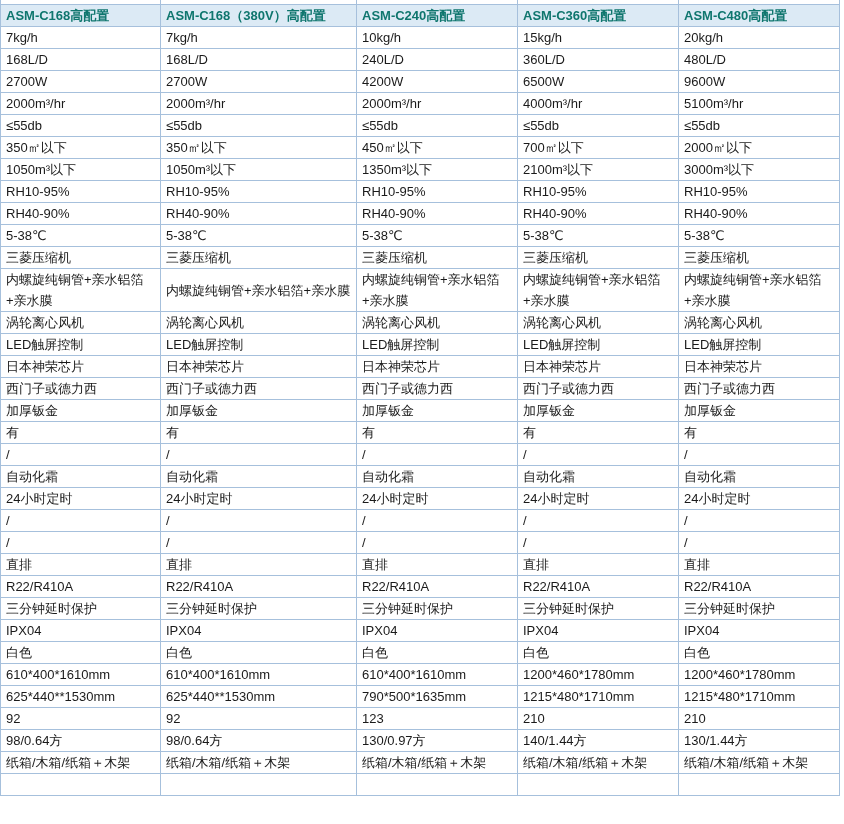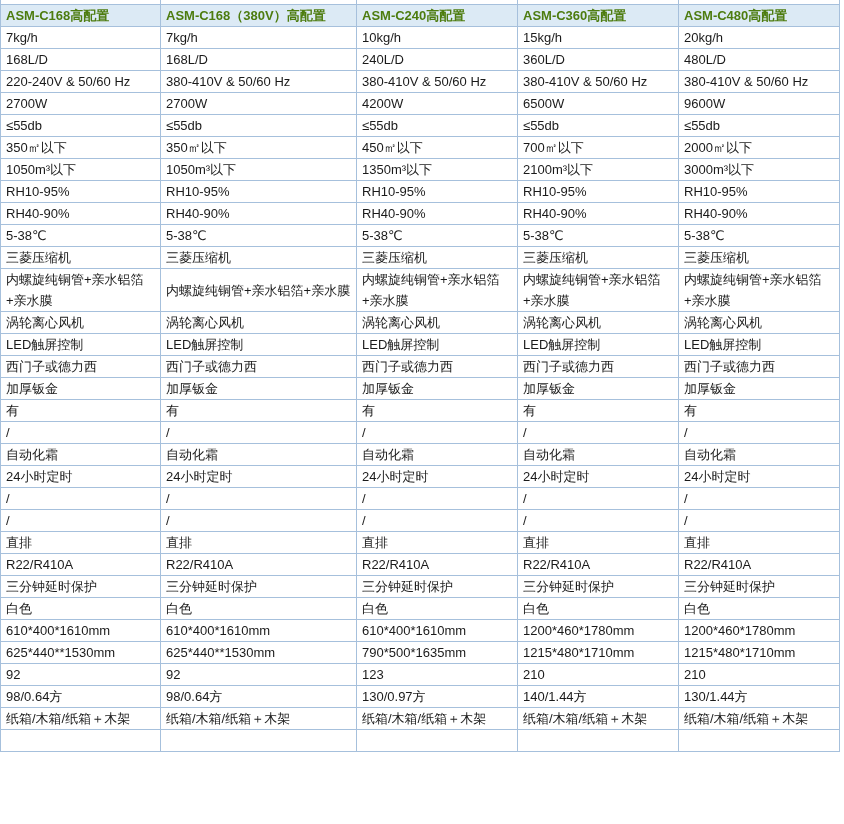--- a/index.html
+++ b/index.html
@@ -34,21 +34,21 @@
     font-size: 13px;
     color: #1a1a1a;
     text-align: left;
     vertical-align: middle;
     overflow: hidden;
     word-break: break-all;
   }
   table.spec-table th {
     background: #dceaf5;
     font-weight: bold;
-    color: #4d7c0f;
+    color: #0f766e;
     white-space: nowrap;
   }
   table.spec-table tr.filler-row td {
     background: #ffffff;
   }
 </style>
 </head>
 <body>
 
 <div class="screen">
@@ -84,34 +84,34 @@
             <td>20kg/h</td>
           </tr>
           <tr>
             <td>168L/D</td>
             <td>168L/D</td>
             <td>240L/D</td>
             <td>360L/D</td>
             <td>480L/D</td>
           </tr>
           <tr>
-            <td>220-240V &amp; 50/60 Hz</td>
-            <td>380-410V &amp; 50/60 Hz</td>
-            <td>380-410V &amp; 50/60 Hz</td>
-            <td>380-410V &amp; 50/60 Hz</td>
-            <td>380-410V &amp; 50/60 Hz</td>
-          </tr>
-          <tr>
             <td>2700W</td>
             <td>2700W</td>
             <td>4200W</td>
             <td>6500W</td>
             <td>9600W</td>
           </tr>
           <tr>
+            <td>2000m³/hr</td>
+            <td>2000m³/hr</td>
+            <td>2000m³/hr</td>
+            <td>4000m³/hr</td>
+            <td>5100m³/hr</td>
+          </tr>
+          <tr>
             <td>≤55db</td>
             <td>≤55db</td>
             <td>≤55db</td>
             <td>≤55db</td>
             <td>≤55db</td>
           </tr>
           <tr>
             <td>350㎡以下</td>
             <td>350㎡以下</td>
             <td>450㎡以下</td>
@@ -168,95 +168,109 @@
             <td>涡轮离心风机</td>
           </tr>
           <tr>
             <td>LED触屏控制</td>
             <td>LED触屏控制</td>
             <td>LED触屏控制</td>
             <td>LED触屏控制</td>
             <td>LED触屏控制</td>
           </tr>
           <tr>
-            <td>西门子或德力西</td>
-            <td>西门子或德力西</td>
-            <td>西门子或德力西</td>
-            <td>西门子或德力西</td>
-            <td>西门子或德力西</td>
-          </tr>
-          <tr>
-            <td>加厚钣金</td>
-            <td>加厚钣金</td>
-            <td>加厚钣金</td>
-            <td>加厚钣金</td>
-            <td>加厚钣金</td>
-          </tr>
-          <tr>
-            <td>有</td>
-            <td>有</td>
-            <td>有</td>
-            <td>有</td>
-            <td>有</td>
-          </tr>
-          <tr>
-            <td>/</td>
-            <td>/</td>
-            <td>/</td>
-            <td>/</td>
-            <td>/</td>
-          </tr>
-          <tr>
-            <td>自动化霜</td>
-            <td>自动化霜</td>
-            <td>自动化霜</td>
-            <td>自动化霜</td>
-            <td>自动化霜</td>
-          </tr>
-          <tr>
-            <td>24小时定时</td>
-            <td>24小时定时</td>
-            <td>24小时定时</td>
-            <td>24小时定时</td>
-            <td>24小时定时</td>
-          </tr>
-          <tr>
-            <td>/</td>
-            <td>/</td>
-            <td>/</td>
-            <td>/</td>
-            <td>/</td>
-          </tr>
-          <tr>
-            <td>/</td>
-            <td>/</td>
-            <td>/</td>
-            <td>/</td>
-            <td>/</td>
-          </tr>
-          <tr>
-            <td>直排</td>
-            <td>直排</td>
-            <td>直排</td>
-            <td>直排</td>
-            <td>直排</td>
-          </tr>
-          <tr>
-            <td>R22/R410A</td>
-            <td>R22/R410A</td>
-            <td>R22/R410A</td>
-            <td>R22/R410A</td>
-            <td>R22/R410A</td>
-          </tr>
-          <tr>
-            <td>三分钟延时保护</td>
-            <td>三分钟延时保护</td>
-            <td>三分钟延时保护</td>
-            <td>三分钟延时保护</td>
-            <td>三分钟延时保护</td>
+            <td>日本神荣芯片</td>
+            <td>日本神荣芯片</td>
+            <td>日本神荣芯片</td>
+            <td>日本神荣芯片</td>
+            <td>日本神荣芯片</td>
+          </tr>
+          <tr>
+            <td>西门子或德力西</td>
+            <td>西门子或德力西</td>
+            <td>西门子或德力西</td>
+            <td>西门子或德力西</td>
+            <td>西门子或德力西</td>
+          </tr>
+          <tr>
+            <td>加厚钣金</td>
+            <td>加厚钣金</td>
+            <td>加厚钣金</td>
+            <td>加厚钣金</td>
+            <td>加厚钣金</td>
+          </tr>
+          <tr>
+            <td>有</td>
+            <td>有</td>
+            <td>有</td>
+            <td>有</td>
+            <td>有</td>
+          </tr>
+          <tr>
+            <td>/</td>
+            <td>/</td>
+            <td>/</td>
+            <td>/</td>
+            <td>/</td>
+          </tr>
+          <tr>
+            <td>自动化霜</td>
+            <td>自动化霜</td>
+            <td>自动化霜</td>
+            <td>自动化霜</td>
+            <td>自动化霜</td>
+          </tr>
+          <tr>
+            <td>24小时定时</td>
+            <td>24小时定时</td>
+            <td>24小时定时</td>
+            <td>24小时定时</td>
+            <td>24小时定时</td>
+          </tr>
+          <tr>
+            <td>/</td>
+            <td>/</td>
+            <td>/</td>
+            <td>/</td>
+            <td>/</td>
+          </tr>
+          <tr>
+            <td>/</td>
+            <td>/</td>
+            <td>/</td>
+            <td>/</td>
+            <td>/</td>
+          </tr>
+          <tr>
+            <td>直排</td>
+            <td>直排</td>
+            <td>直排</td>
+            <td>直排</td>
+            <td>直排</td>
+          </tr>
+          <tr>
+            <td>R22/R410A</td>
+            <td>R22/R410A</td>
+            <td>R22/R410A</td>
+            <td>R22/R410A</td>
+            <td>R22/R410A</td>
+          </tr>
+          <tr>
+            <td>三分钟延时保护</td>
+            <td>三分钟延时保护</td>
+            <td>三分钟延时保护</td>
+            <td>三分钟延时保护</td>
+            <td>三分钟延时保护</td>
+          </tr>
+          <tr>
+            <td>IPX04</td>
+            <td>IPX04</td>
+            <td>IPX04</td>
+            <td>IPX04</td>
+            <td>IPX04</td>
           </tr>
           <tr>
             <td>白色</td>
             <td>白色</td>
             <td>白色</td>
             <td>白色</td>
             <td>白色</td>
           </tr>
           <tr>
             <td>610*400*1610mm</td>

